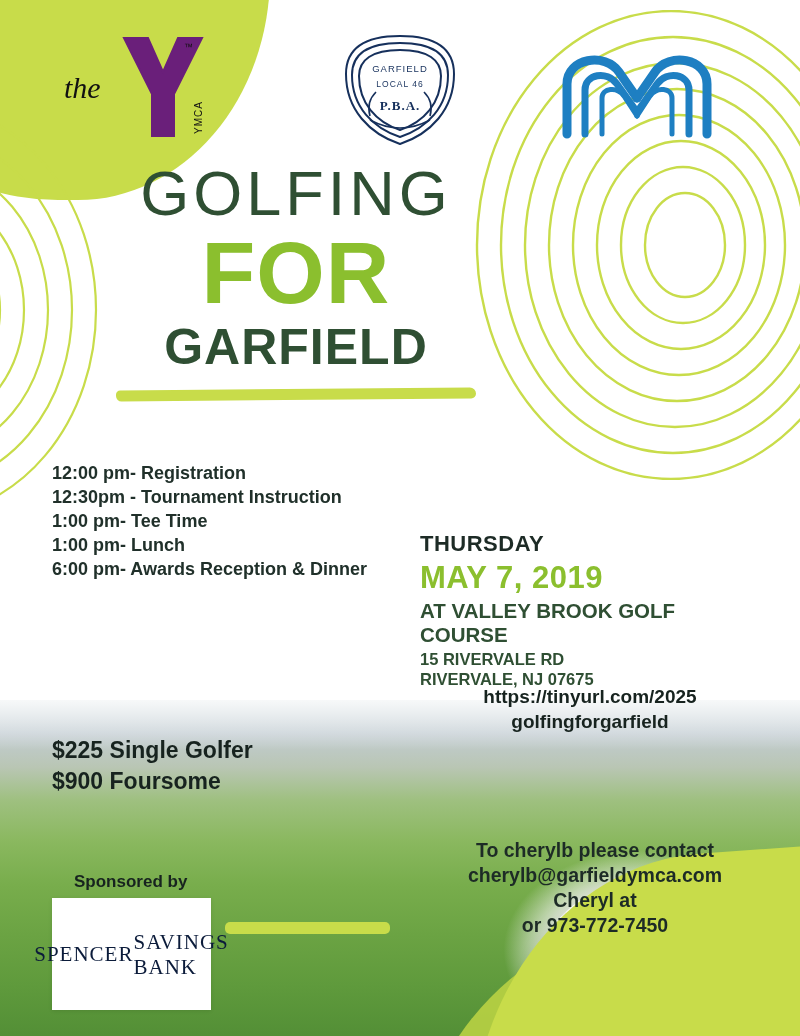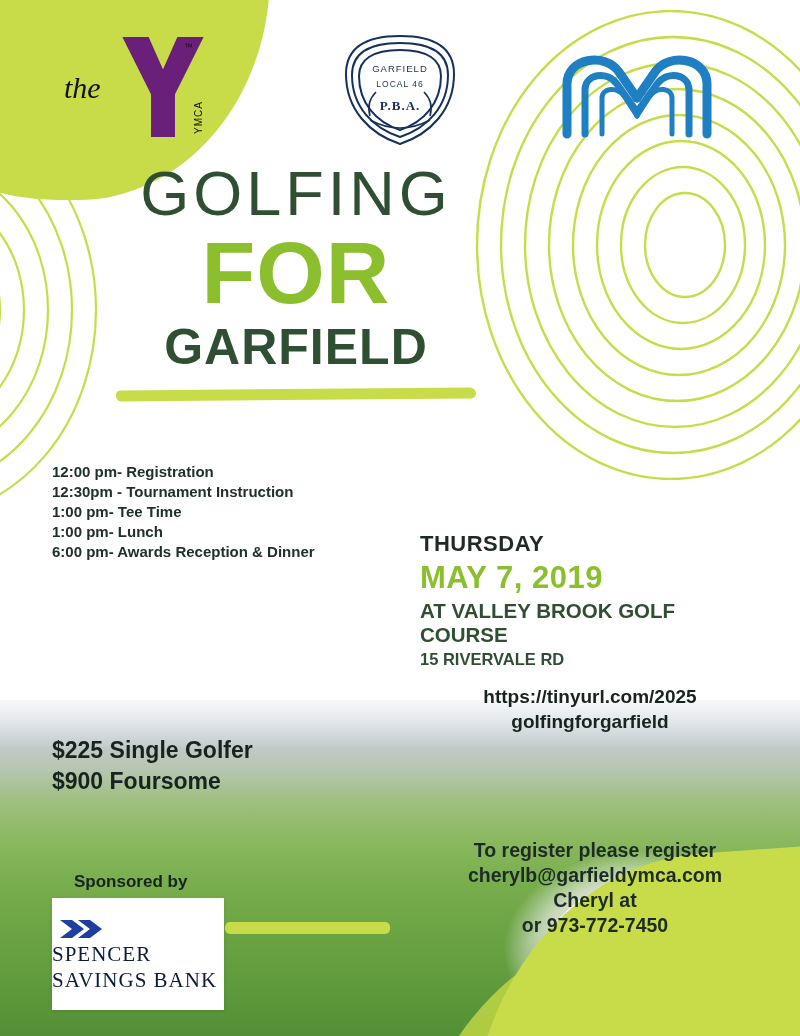--- a/index.html
+++ b/index.html
@@ -108,21 +108,21 @@
   .underline-brush {
     width: 360px; height: 11px; margin: 14px auto 0;
     background: #c8dc4a;
     border-radius: 6px 9px 7px 8px;
     transform: rotate(-0.5deg);
   }
 
   
   .schedule {
     position: absolute; left: 52px; top: 462px; width: 350px;
-    font-size: 15px; font-weight: 700; color: #20302a; line-height: 1.33;
+    font-size: 18px; font-weight: 700; color: #20302a; line-height: 1.33;
   }
   .schedule div { white-space: pre-line; }
 
   
   .pricing {
     position: absolute; left: 52px; top: 735px; width: 340px;
     font-size: 23px; font-weight: 700; color: #17231f; line-height: 1.35;
   }
 
   
@@ -150,22 +150,22 @@
     color: #1d2b26; line-height: 1.28;
   }
 
   
   .sponsor-label {
     position: absolute; left: 74px; top: 872px;
     font-size: 17px; font-weight: 700; color: #17231f;
   }
   .sponsor-card {
     position: absolute; left: 52px; top: 898px;
-    width: 172px; height: 112px; background: #ffffff;
-    display: flex; flex-direction: column; justify-content: center;
+    width: 159px; height: 112px; background: #ffffff;
+    display: flex; flex-direction: row; align-items: center; justify-content: center;
     box-shadow: 0 1px 4px rgba(0,0,0,0.10);
   }
   .sp-name1 { font-family: "Liberation Serif", serif; font-size: 21px; letter-spacing: 1px; color: #0b1b3a; }
   .sp-name2 { font-family: "Liberation Serif", serif; font-size: 21px; letter-spacing: 1px; color: #0b1b3a; margin-top: 1px; }
   .sponsor-stripe {
     position: absolute; left: 225px; top: 922px; width: 165px; height: 12px;
     background: #c8dc4a; border-radius: 5px;
   }
 </style>
 </head>
@@ -269,26 +269,27 @@
   <div class="pricing">
     <div>$225 Single Golfer</div>
     <div>$900 Foursome</div>
   </div>
 
   <div class="details">
     <div class="d-day">THURSDAY</div>
     <div class="d-date">MAY 7, 2019</div>
     <div class="d-course">AT VALLEY BROOK GOLF COURSE</div>
     <div class="d-addr">15 RIVERVALE RD</div>
+    <div class="d-addr" style="margin-top:0">RIVERVALE, NJ 07675</div>
   </div>
 
   <div class="d-url">https://tinyurl.com/2025 golfingforgarfield</div>
 
   <div class="contact">
-    <div>To register please register</div>
+    <div>To cherylb please contact</div>
     <div>cherylb@garfieldymca.com</div>
     <div>Cheryl at</div>
     <div>or 973-772-7450</div>
   </div>
 
   <div class="sponsor-label">Sponsored by</div>
   <div class="sponsor-stripe"></div>
   <div class="sponsor-card">
     <svg width="60" height="26" viewBox="0 0 60 26">
       <path d="M8 4 L20 4 L32 13 L20 22 L8 22 L20 13 Z" fill="#1f3fa0"></path>

